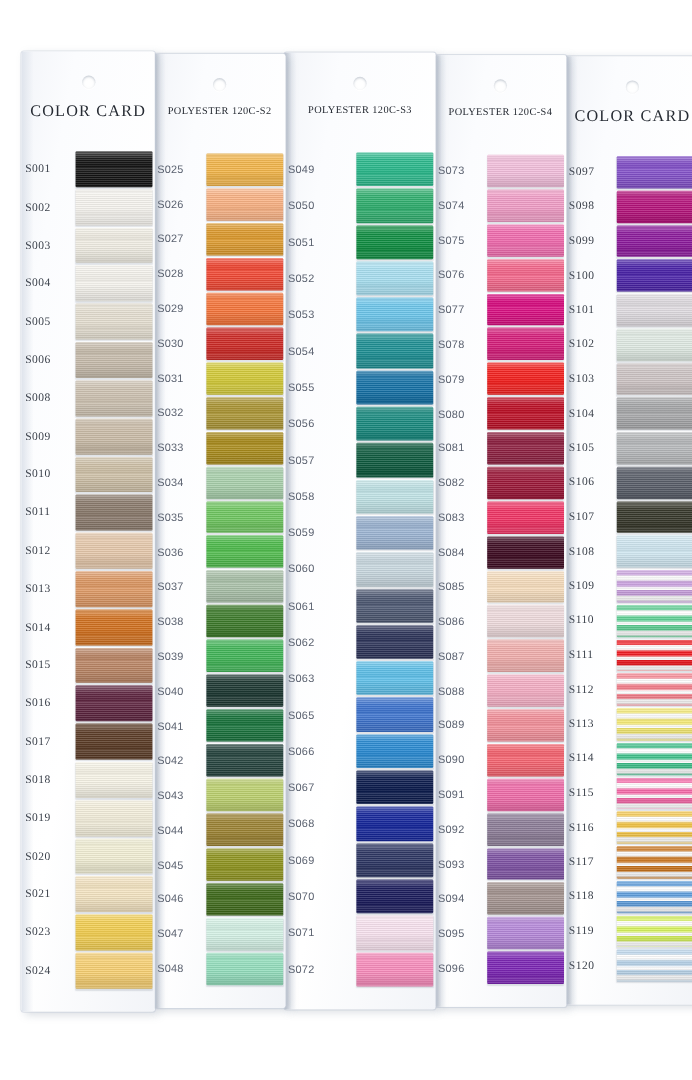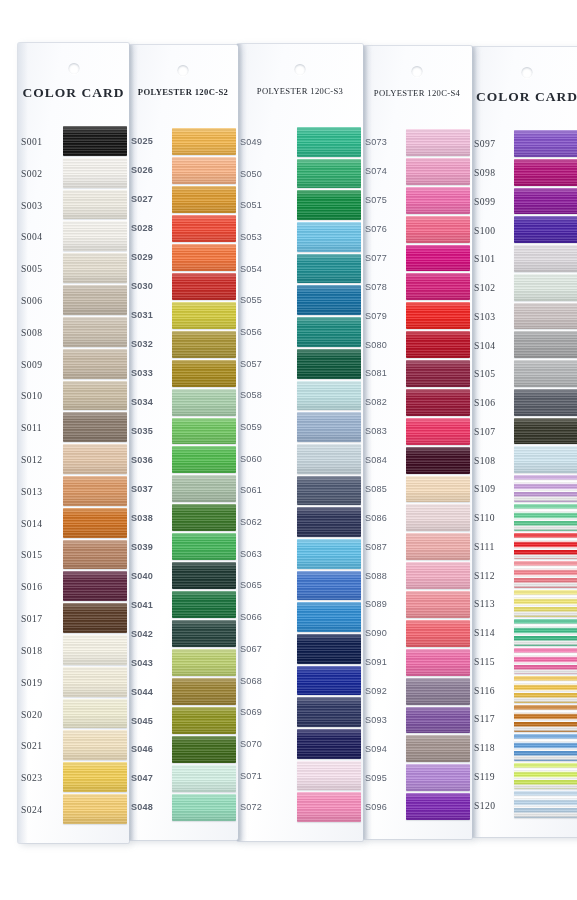--- a/index.html
+++ b/index.html
@@ -31,21 +31,21 @@
     flex:0 0 auto;
   }
   
   .card::before{
     content:"";
     position:absolute;left:0;top:0;bottom:0;width:10px;
     background:linear-gradient(90deg,#dfe4ec 0%,rgba(255,255,255,0) 100%);
     pointer-events:none;
   }
   .card-1{width:111px;height:800px;margin-top:10px;z-index:5;}
-  .card-2{width:110px;height:795px;margin-top:12px;margin-left:-1px;z-index:4;font-weight:bold;}
+  .card-2{width:110px;height:795px;margin-top:12px;margin-left:-1px;z-index:4;}
   .card-3{width:126px;height:797px;margin-top:11px;margin-left:-1px;z-index:3;}
   .card-4{width:110px;height:793px;margin-top:13px;margin-left:-1px;z-index:2;}
   .card-5{width:112px;height:790px;margin-top:14px;margin-left:-1px;z-index:1;}
 
   .punch{
     position:absolute;
     left:50%; transform:translateX(-50%);
     top:20px;
     width:11px;height:11px;
     border-radius:50%;
@@ -57,21 +57,20 @@
     left:0;right:0;
     top:42px;
     text-align:center;
     color:#262b33;
     white-space:nowrap;
   }
   .title-big{
     font-size:13.5px;
     letter-spacing:1.0px;
     font-family:"Liberation Serif", serif;
-    font-weight:bold;
   }
   .title-small{
     font-size:8.6px;
     letter-spacing:0.35px;
     font-family:"Liberation Serif", serif;
   }
   .swatch-list{
     position:absolute;
     left:0;right:0;
     top:82px;
@@ -461,20 +460,26 @@
               <div class="thread" style="background: rgb(47, 174, 110);"></div>
             </div>
           </div>
           <div class="row">
             <span class="code sans">S051</span>
             <div class="thread-wrap">
               <div class="thread" style="background: rgb(15, 141, 65);"></div>
             </div>
           </div>
           <div class="row">
+            <span class="code sans">S052</span>
+            <div class="thread-wrap">
+              <div class="thread" style="background: rgb(168, 223, 240);"></div>
+            </div>
+          </div>
+          <div class="row">
             <span class="code sans">S053</span>
             <div class="thread-wrap">
               <div class="thread" style="background: rgb(108, 197, 234);"></div>
             </div>
           </div>
           <div class="row">
             <span class="code sans">S054</span>
             <div class="thread-wrap">
               <div class="thread" style="background: rgb(30, 143, 147);"></div>
             </div>

